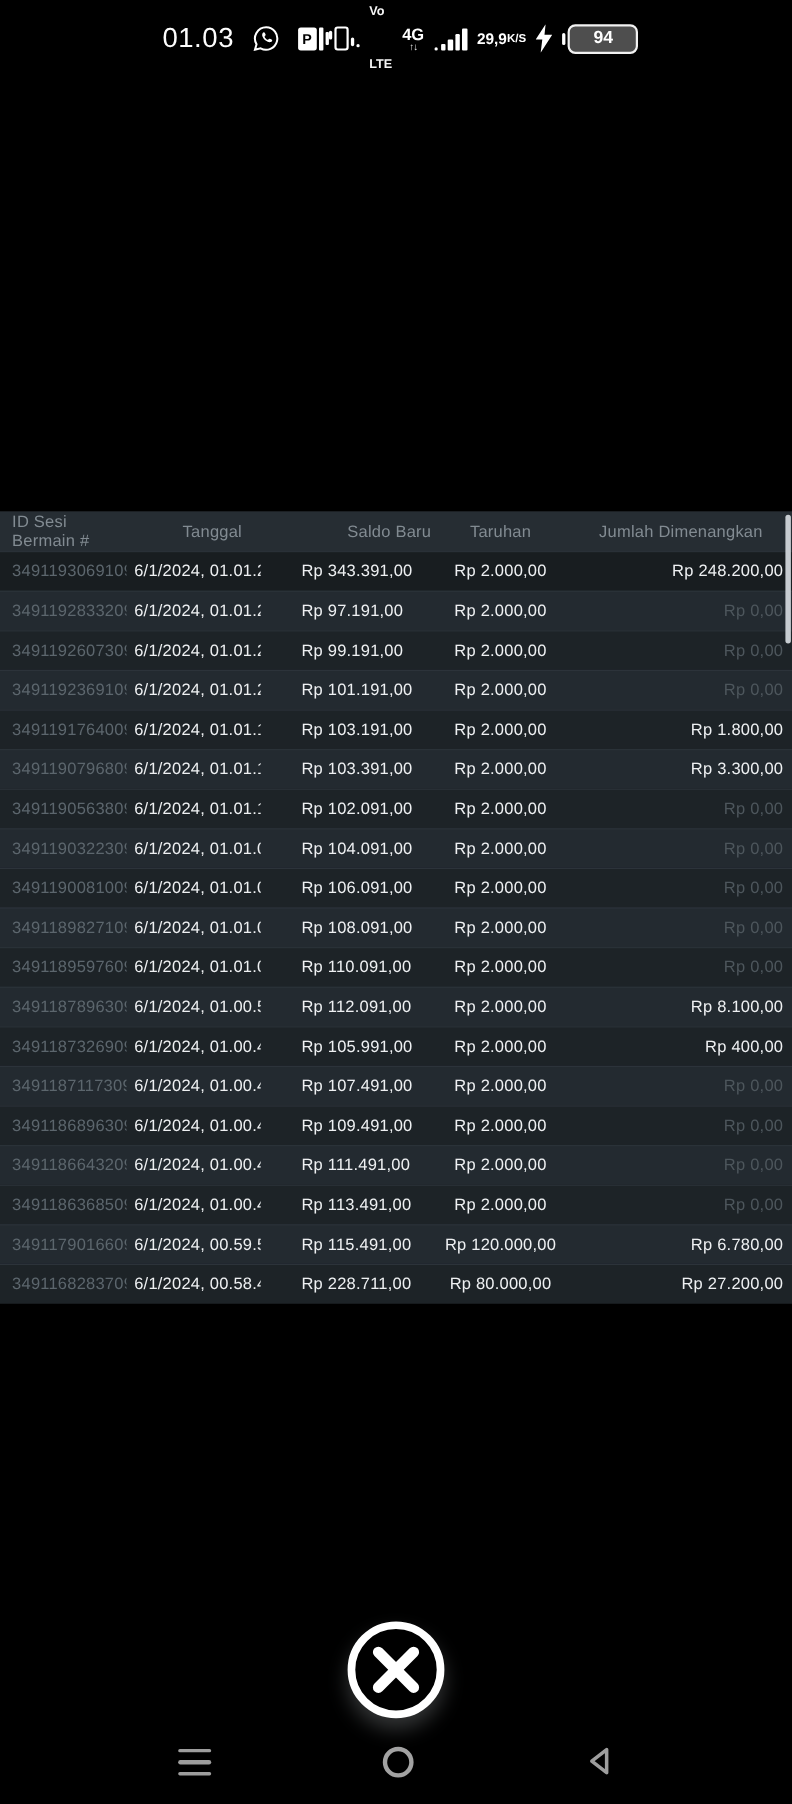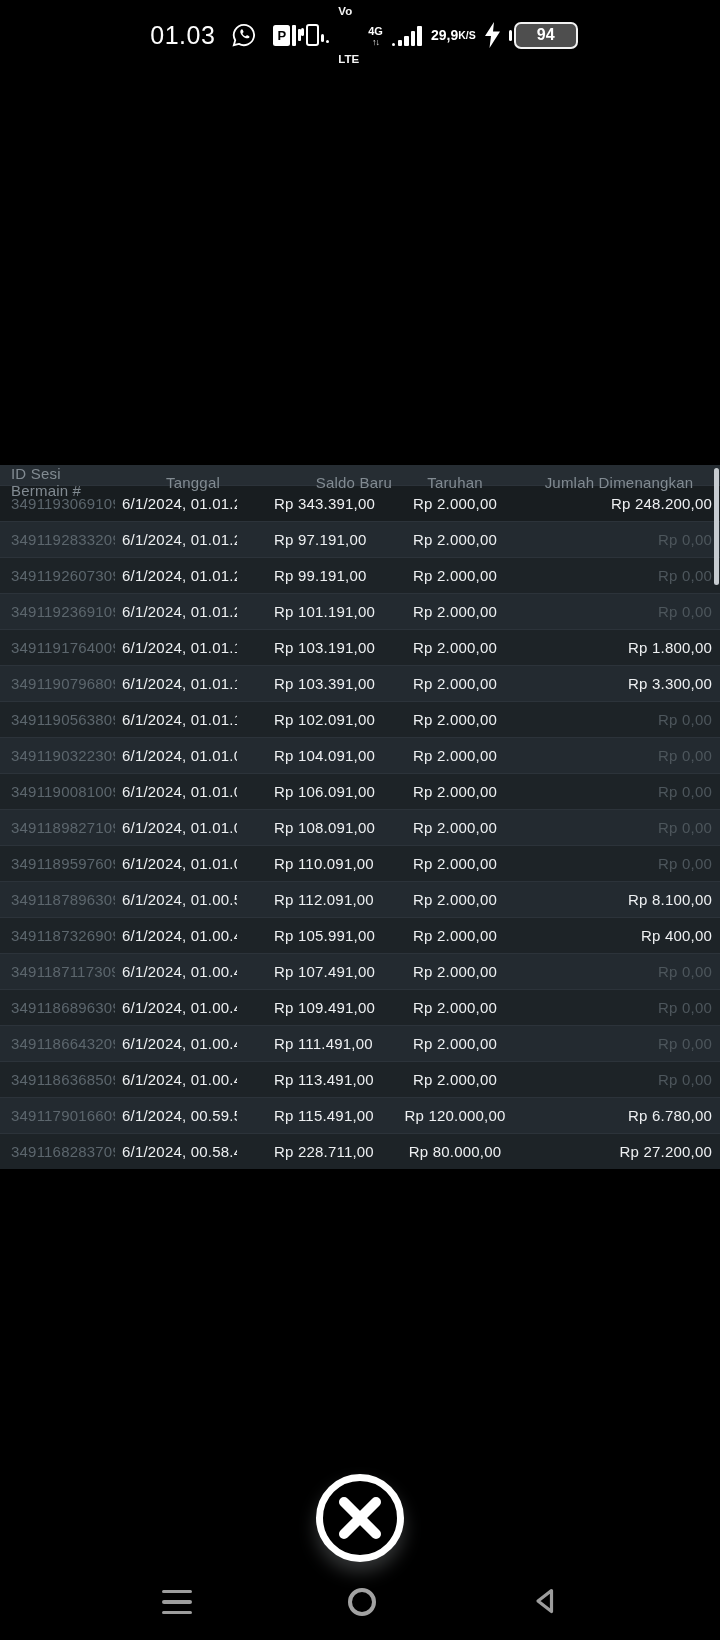--- a/index.html
+++ b/index.html
@@ -19,41 +19,41 @@
   .p-bar2{width:3px;height:12px;background:#fff;border-radius:1px;}
   .sb-right{display:flex;align-items:center;gap:9px;}
   .vib{display:flex;align-items:center;gap:2px;}
   .vib .tick{width:3px;height:8px;background:#fff;border-radius:1.5px;}
   .vib .tick.t{align-self:flex-start;margin-top:4px;}
   .vib .tick.b{align-self:flex-end;margin-bottom:4px;}
   .vib .phone{width:13px;height:22px;border:2.5px solid #fff;border-radius:3px;box-sizing:border-box;}
   .vib .dot{width:3px;height:3px;background:#fff;border-radius:50%;align-self:flex-end;margin-bottom:3px;}
   .volte{display:flex;flex-direction:column;align-items:flex-start;font-size:11.5px;font-weight:700;line-height:10.5px;color:#f5f5f5;gap:38px;}
   .net{display:flex;flex-direction:column;align-items:center;line-height:13px;}
-  .net .g4{font-size:11px;font-weight:700;}
+  .net .g4{font-size:15px;font-weight:700;}
   .net .arrows{font-size:9px;line-height:8px;letter-spacing:-1px;color:#e8e8e8;}
   .sig{display:flex;align-items:flex-end;gap:2px;height:21px;}
   .sig .dot{width:3px;height:3px;background:#fff;border-radius:50%;margin-right:1px;}
   .sig i{display:block;width:4.5px;background:#fff;border-radius:1px;}
   .speed{display:flex;flex-direction:row;align-items:center;line-height:12.5px;}
   .speed .v{font-size:14px;font-weight:700;}
   .speed .u{font-size:10.5px;font-weight:700;}
   .bolt svg{display:block;}
   .batt{display:flex;align-items:center;}
   .batt .nub{width:3px;height:11px;background:#fff;border-radius:2px;margin-right:2px;}
   .batt .body{width:64px;height:27px;border:2.5px solid #f2f2f2;border-radius:7px;box-sizing:border-box;
               background:#4e4e4e;display:flex;align-items:center;justify-content:center;
               font-size:16px;font-weight:600;color:#fff;}
 
   
   .panel{position:absolute;top:465px;left:0;width:720px;background:#20262a;}
   .panel-title{height:46px;background:#1a1f23;display:flex;align-items:center;justify-content:center;
                color:#9aa1a7;font-size:17px;font-weight:600;letter-spacing:.3px;}
   .grid{display:grid;grid-template-columns:115px 122px 155px 126px 1fr;align-items:center;}
-  .thead{height:20px;background:#262d33;color:#828b92;font-size:15px;letter-spacing:.2px;}
+  .thead{height:36px;background:#262d33;color:#828b92;font-size:15px;letter-spacing:.2px;}
   .th1{padding-left:11px;}
   .th2{text-align:center;padding-left:34px;}
   .th3{text-align:right;padding-left:32px;}
   .th4{text-align:center;}
   .th5{text-align:center;}
   .tr{height:35px;font-size:15px;letter-spacing:.2px;color:#eef0f2;border-top:1px solid #2c333a;}
   .tr:nth-child(odd){background:#1d2327;}
   .tr:nth-child(even){background:#232a30;}
   .tr:first-child{background:#181d20;}
   .td{white-space:nowrap;overflow:hidden;}

